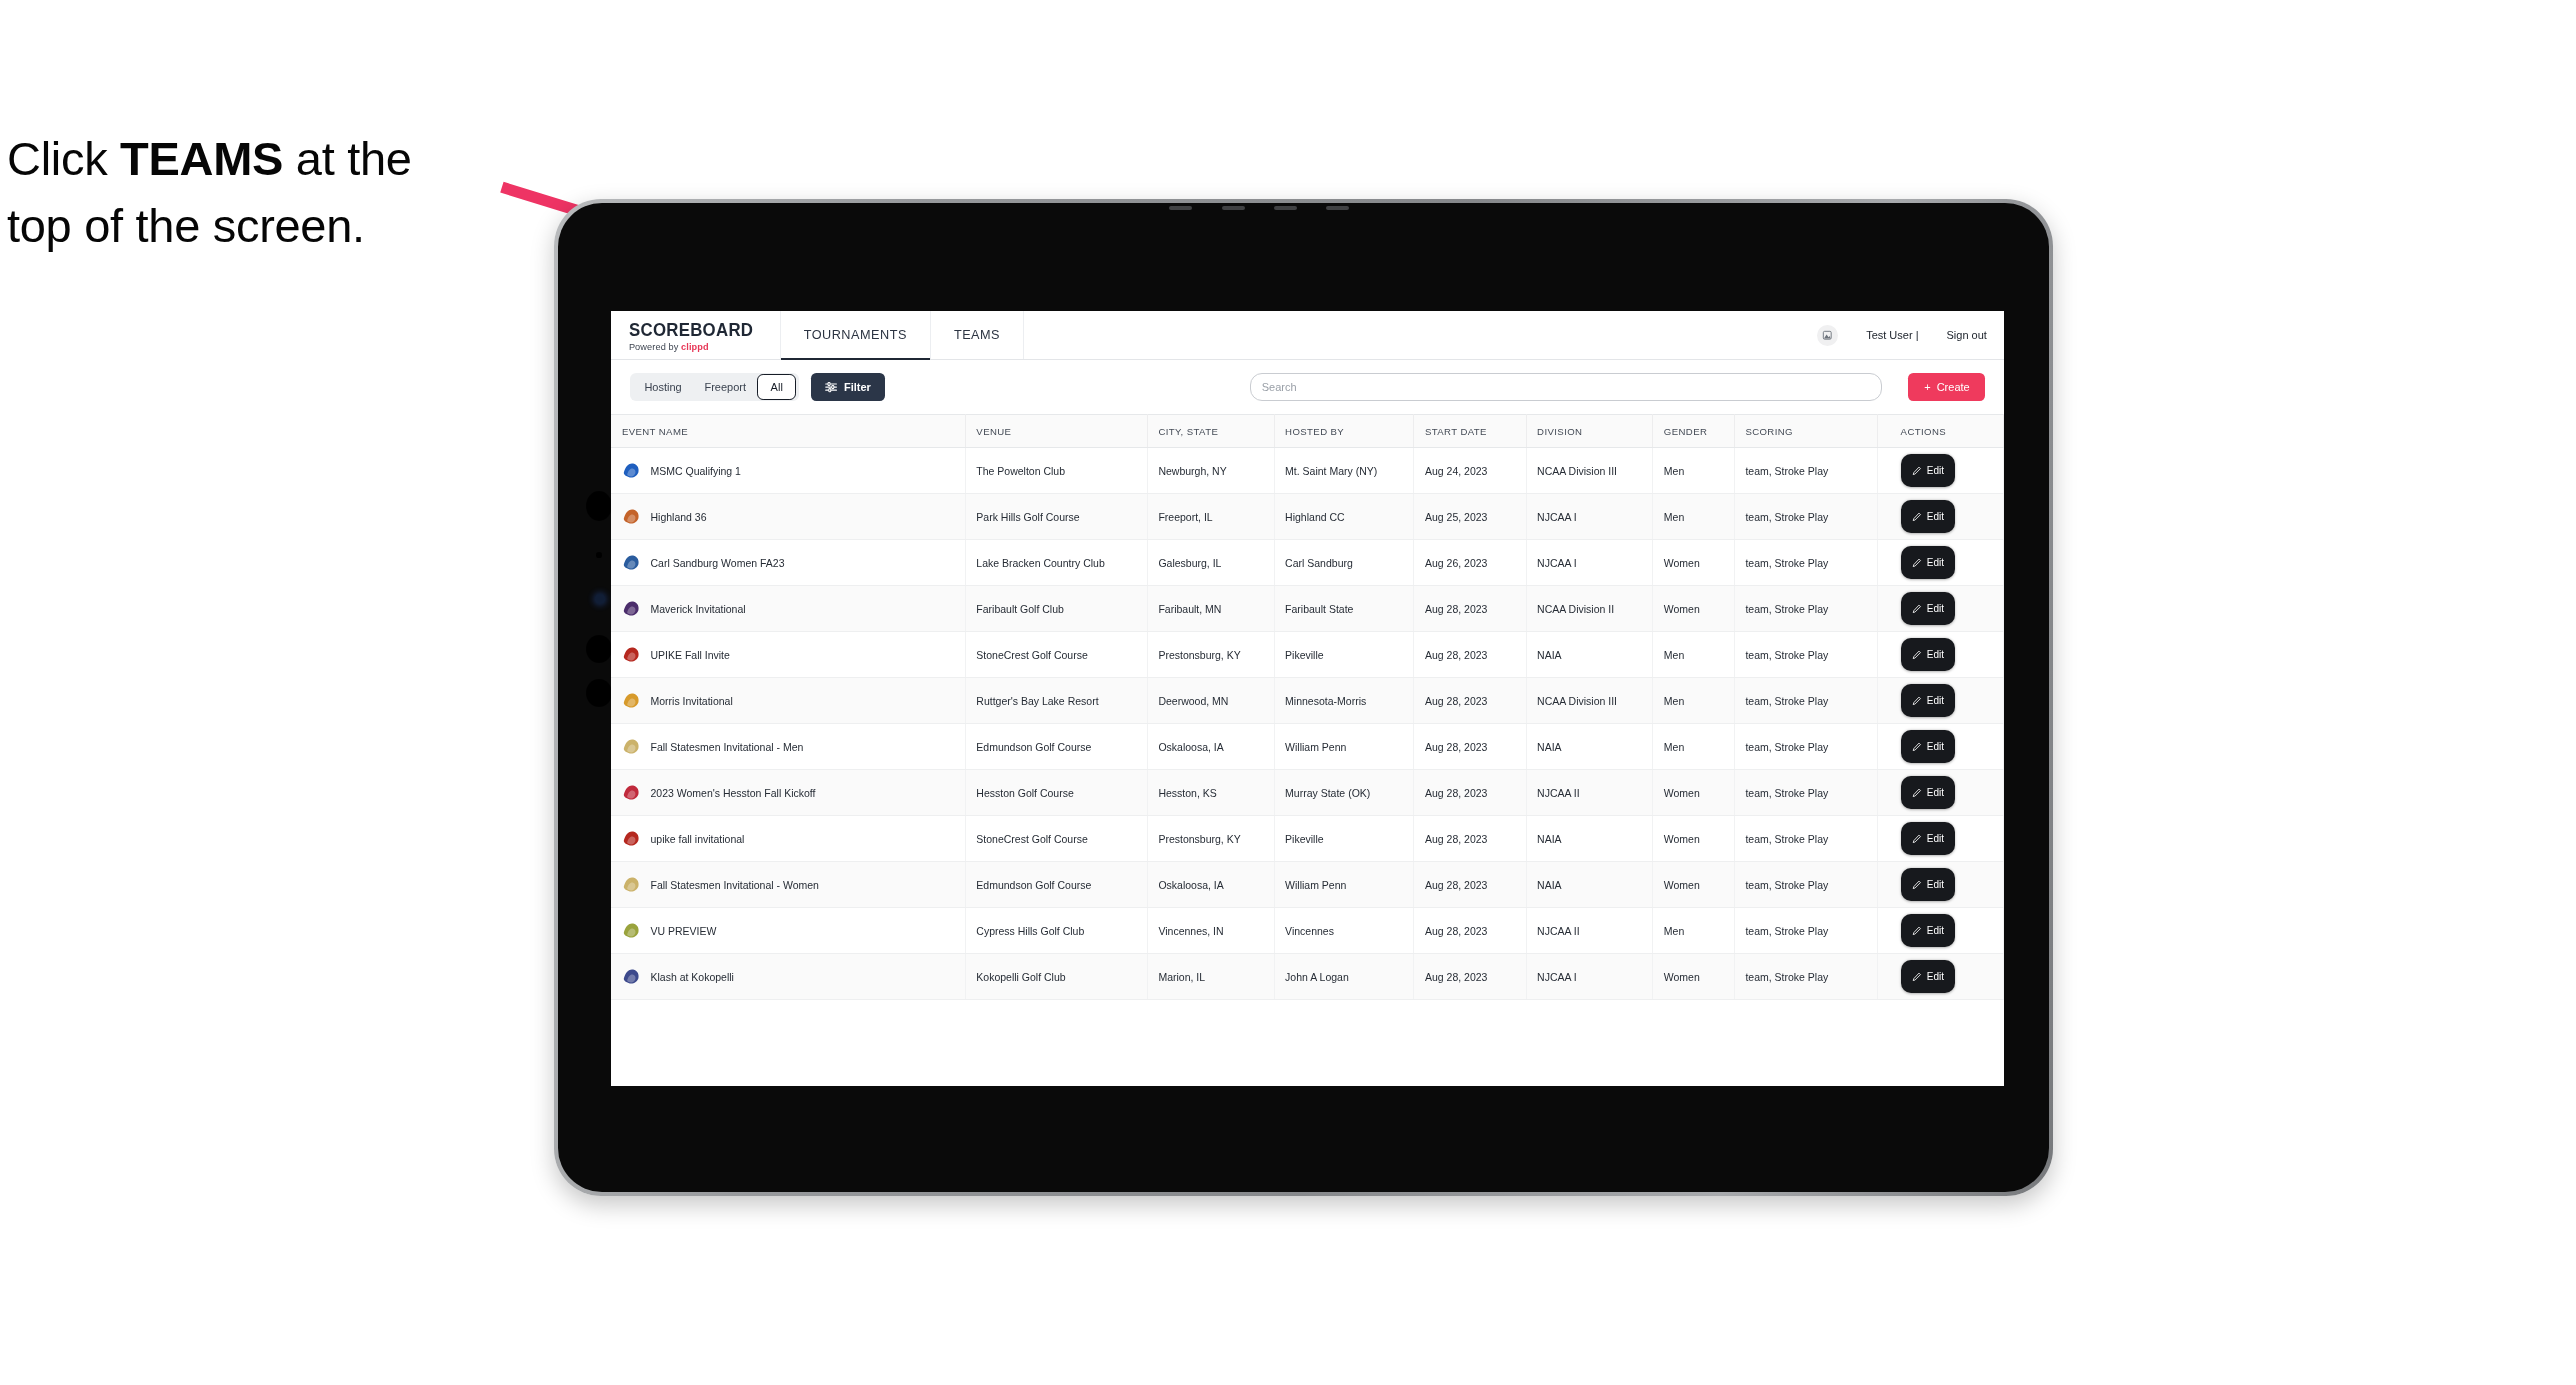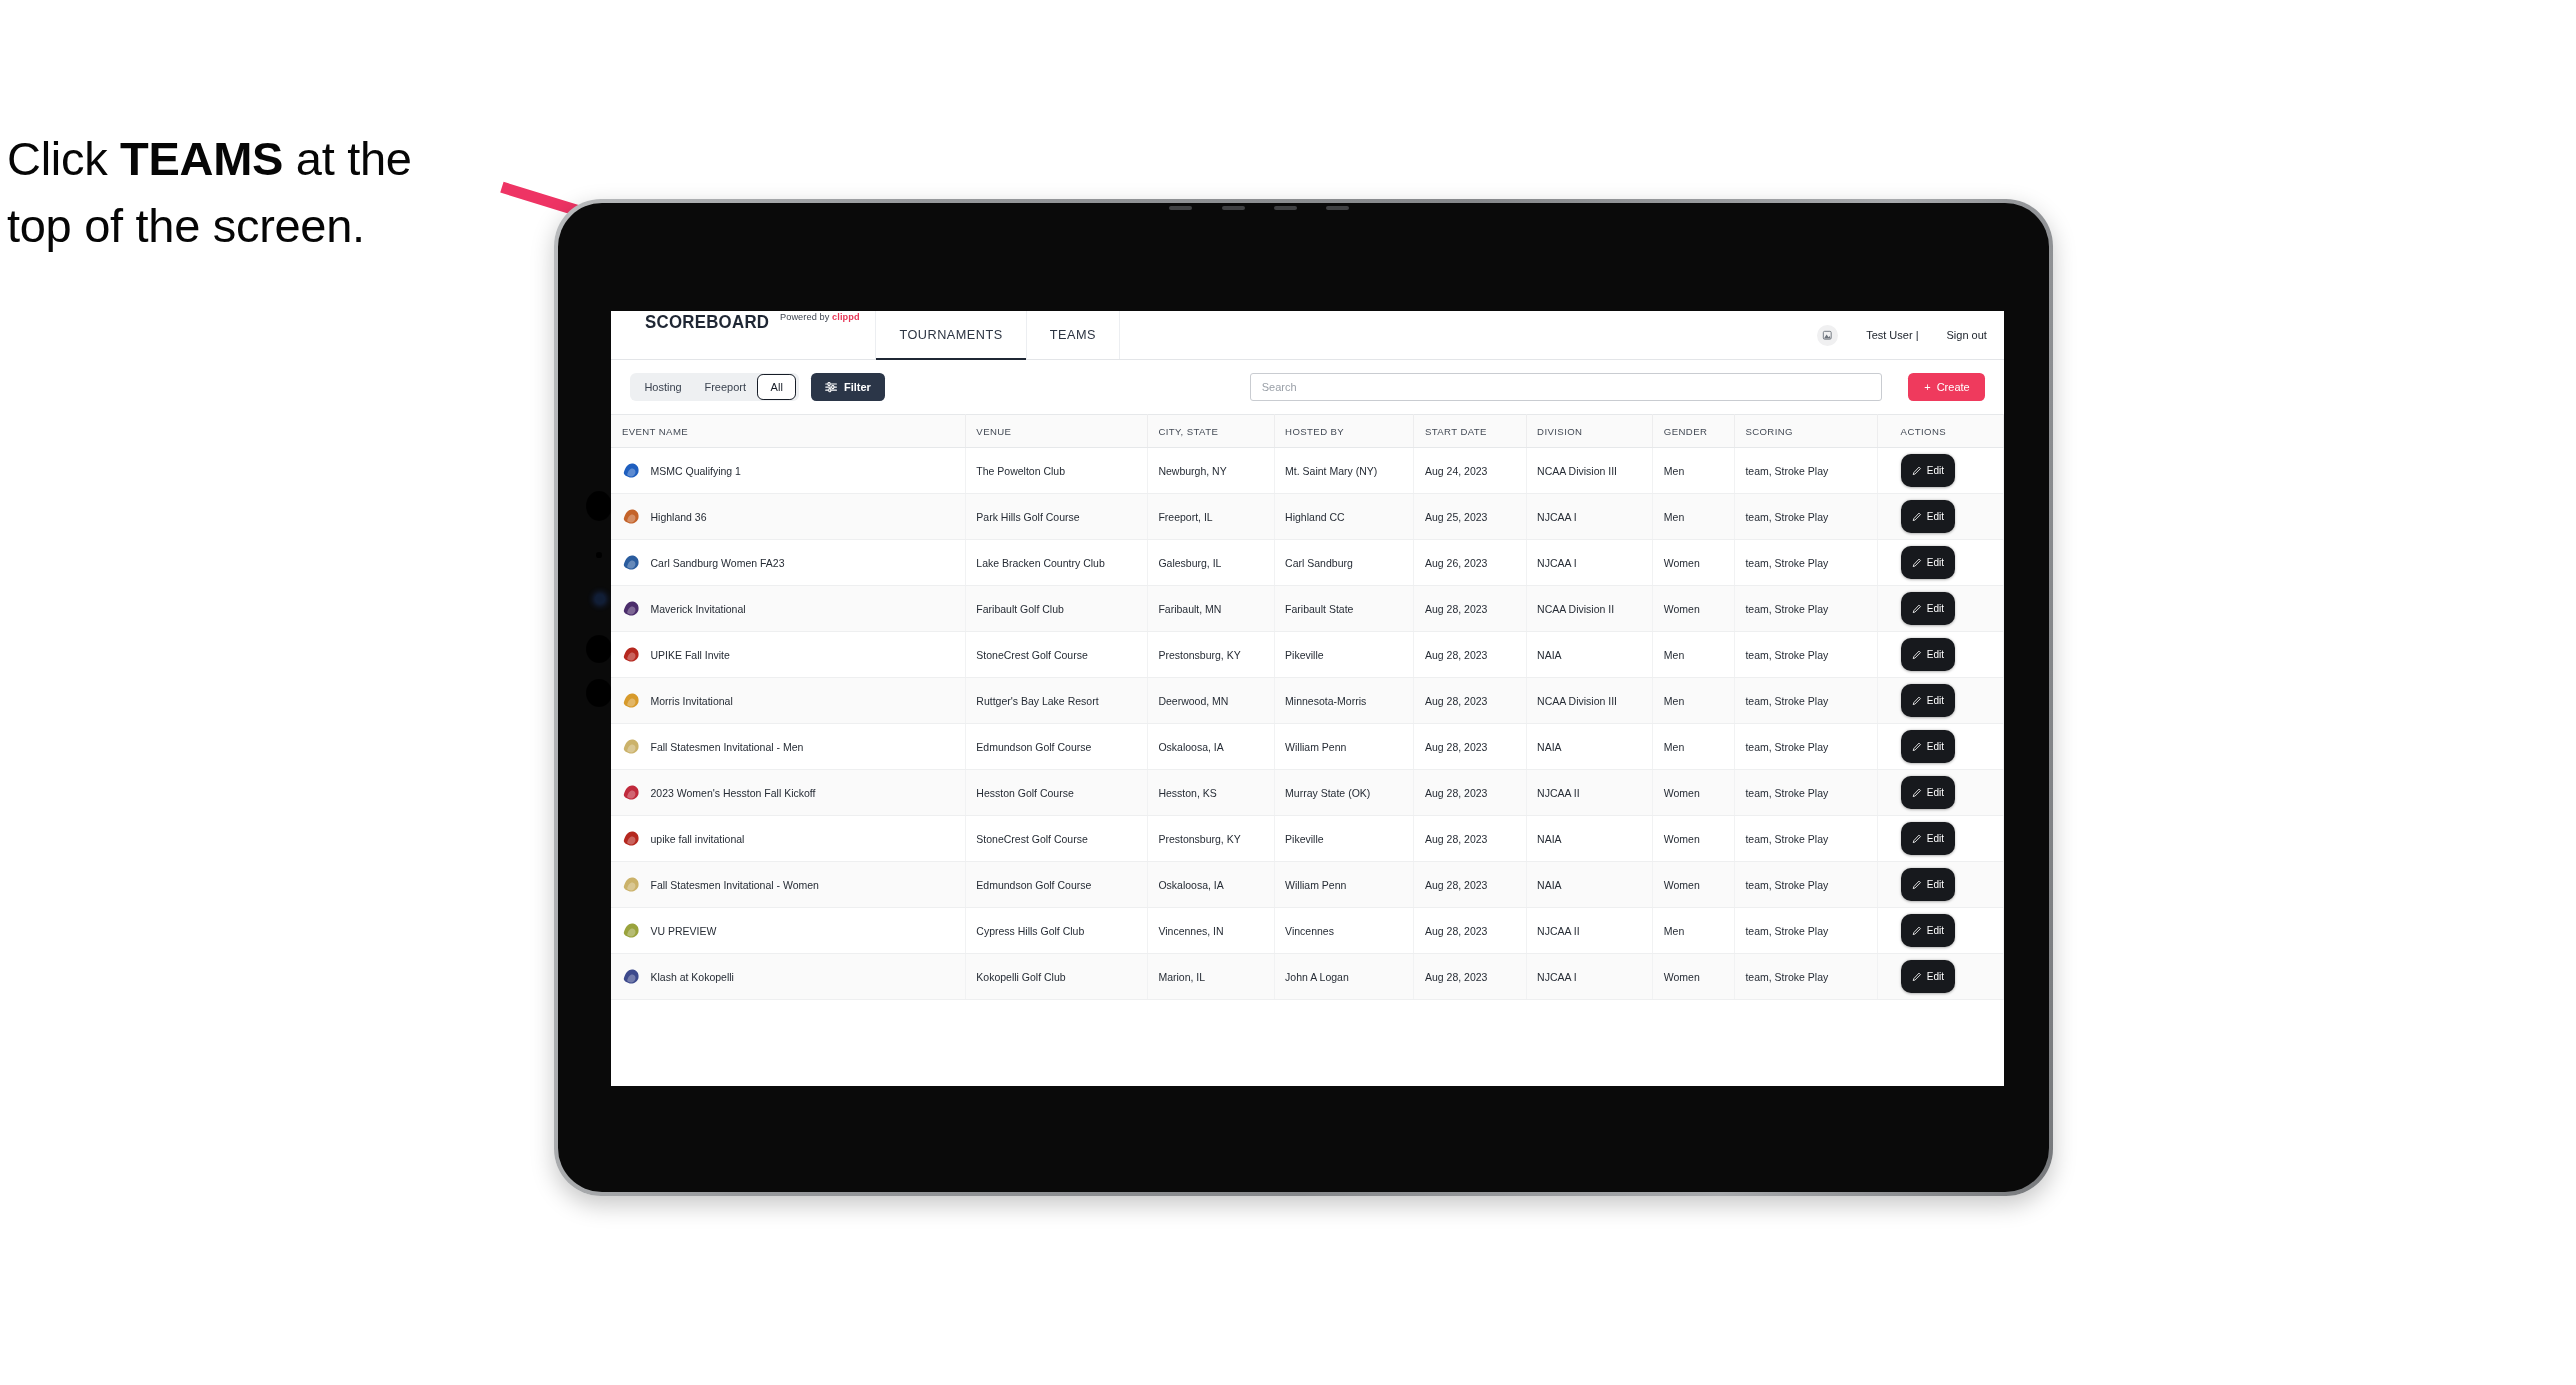--- a/index.html
+++ b/index.html
@@ -47,21 +47,21 @@
     position:absolute; left:53px; top:108px;
     width:1393px; height:775px;
     background:#ffffff; overflow:hidden;
   }
 
   
   .appbar {
     display:flex; align-items:stretch; height:49px;
     background:#fff; border-bottom:0.9px solid #e3e5e8;
   }
-  .brand { display:flex; flex-direction:row; justify-content:center; padding:0 15.7px 0 17.5px;margin-left:16px; }
+  .brand { display:flex; flex-direction:column; justify-content:center; padding:0 15.7px 0 17.5px; }
   .brand-name {
     font-size:18.3px; font-weight:700; letter-spacing:0.3px; color:#1f2734;
     font-family:"Liberation Sans", sans-serif;
     transform:scaleX(.92); transform-origin:left center;
   }
   .brand-sub { font-size:9.2px; color:#3d4450; margin-top:0.9px; letter-spacing:0.1px; }
   .brand-sub .clippd { color:#e73757; font-weight:700; }
 
   .tabs { display:flex; align-items:stretch; }
   .tab {
@@ -105,21 +105,21 @@
   }
   .filter-btn {
     display:flex; align-items:center; gap:7px;
     background:#2b3648; color:#fff; border-radius:5.2px;
     height:28px; padding:0 14px; font-size:11px;font-weight:bold;
   }
   .filter-btn svg { width:12.2px; height:12.2px; }
 
   .toolbar-spacer { flex:1; }
   .search-input {
-    width:632px; height:28px; border:0.9px solid #c9ccd1; border-radius:3px;
+    width:632px; height:28px; border:0.9px solid #c9ccd1; border-radius:12px;
     background:#fff; font-size:11px; color:#1b1f25; padding:0 10.5px;
     font-family:"Liberation Sans", sans-serif;
   }
   .search-input::placeholder { color:#9aa0a8; }
   .create-btn {
     display:flex; align-items:center; gap:6.1px; margin-left:14px;
     background:#ef3a5d; color:#fff; border:none; border-radius:5.2px;
     height:28px; padding:0 15.7px; font-size:11px;
     font-family:"Liberation Sans", sans-serif;
   }

